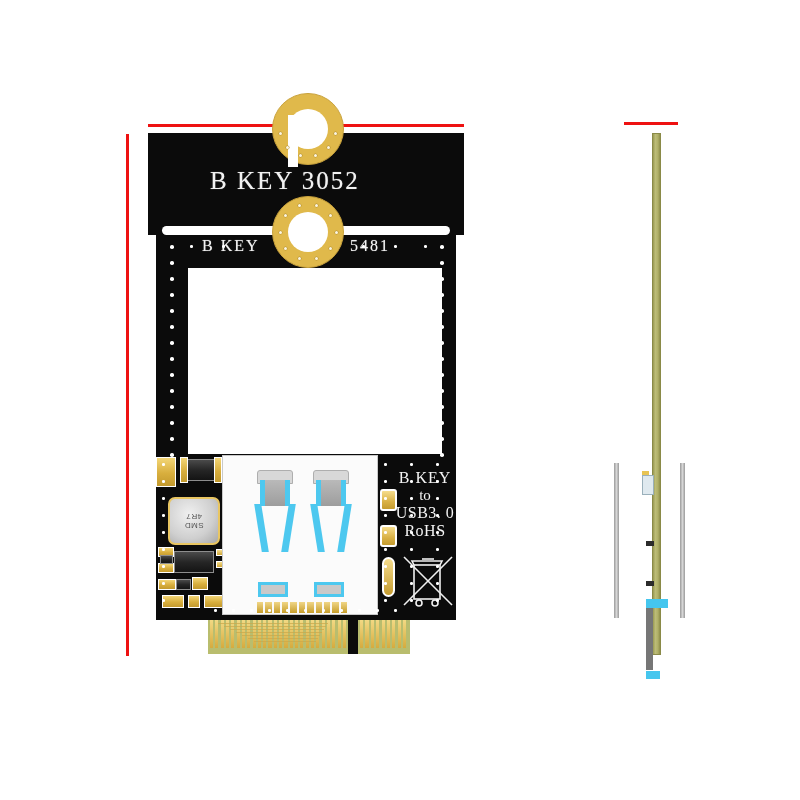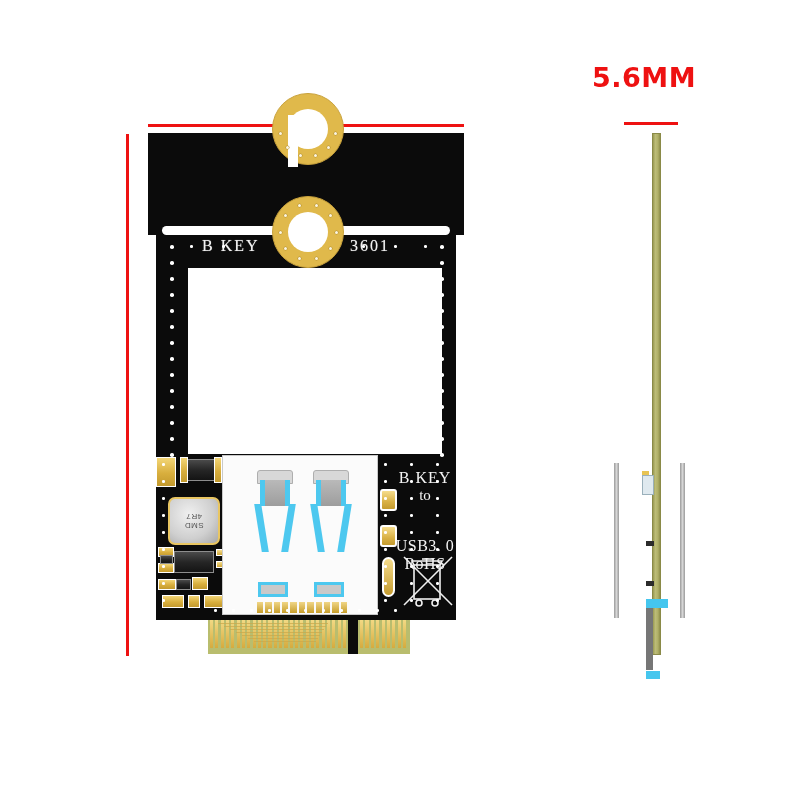--- a/index.html
+++ b/index.html
@@ -98,21 +98,21 @@
   #silk-bkey3042-right { left: 202px; top: 104px; font-size: 16px; letter-spacing: 2px; }
 
   
   #marking-block { position: absolute; left: 238px; top: 336px; width: 78px; }
   .mark-line {
     color: #f4f4f4; font-family: "Liberation Serif", serif;
     text-align: center; white-space: nowrap; line-height: 1.12;
   }
   #mark-bkey  { font-size: 16px; letter-spacing: 1px; }
   #mark-to    { font-size: 15px; }
-  #mark-usb   { font-size: 16px; letter-spacing: 0.5px; margin-top: 33px; }
+  #mark-usb   { font-size: 16px; letter-spacing: 0.5px; }
   #mark-rohs  { font-size: 16px; letter-spacing: 0.5px; }
 
   #weee-icon { position: absolute; left: 252px; top: 420px; width: 56px; height: 58px; }
 
   
   .via-dot {
     position: absolute; width: 3.5px; height: 3.5px; border-radius: 50%;
     background: #ffffff;
   }
   .via-dot-sm { width: 2.6px; height: 2.6px; }
@@ -256,41 +256,41 @@
 </style>
 </head>
 <body>
 
 <div id="stage">
 
   <div class="dim-line-h" id="dim-width-line"></div>
 
   <div class="dim-line-v" id="dim-height-line"></div>
 
-  <div class="dim-label" id="dim-thick-label">5.6MM</div>
   <div class="dim-line-h" id="dim-thick-line"></div>
 
   <div id="pcb-front">
 
     <div class="board-body" id="board-top-block"></div>
     <div class="board-body" id="board-tab-left"></div>
     <div class="board-body" id="board-tab-right"></div>
     <div class="board-body" id="board-mid-block"></div>
     <div class="board-body" id="board-bottom-block"></div>
 
     <div id="slot-cut"></div>
     <div id="board-window"></div>
 
     <div class="gold-pad" id="mount-pad-top"></div>
     <div id="mount-pad-top-hole"></div>
     <div class="gold-pad" id="mount-pad-mid"></div>
     <div id="mount-pad-mid-hole"></div>
 
+    <div class="silk-text" id="silk-bkey3052">B  KEY  3052</div>
     <div class="silk-text" id="silk-bkey3042-left">B KEY</div>
-    <div class="silk-text" id="silk-bkey3042-right">3601</div>
+    <div class="silk-text" id="silk-bkey3042-right">5481</div>
 
     <div id="marking-block">
       <div class="mark-line" id="mark-bkey">B KEY</div>
       <div class="mark-line" id="mark-to">to</div>
       <div class="mark-line" id="mark-usb">USB3. 0</div>
       <div class="mark-line" id="mark-rohs">RoHS</div>
     </div>
 
     <svg id="weee-icon" viewBox="0 0 56 58">
       <g stroke="#f0f0f0" stroke-width="1.6" fill="none">

